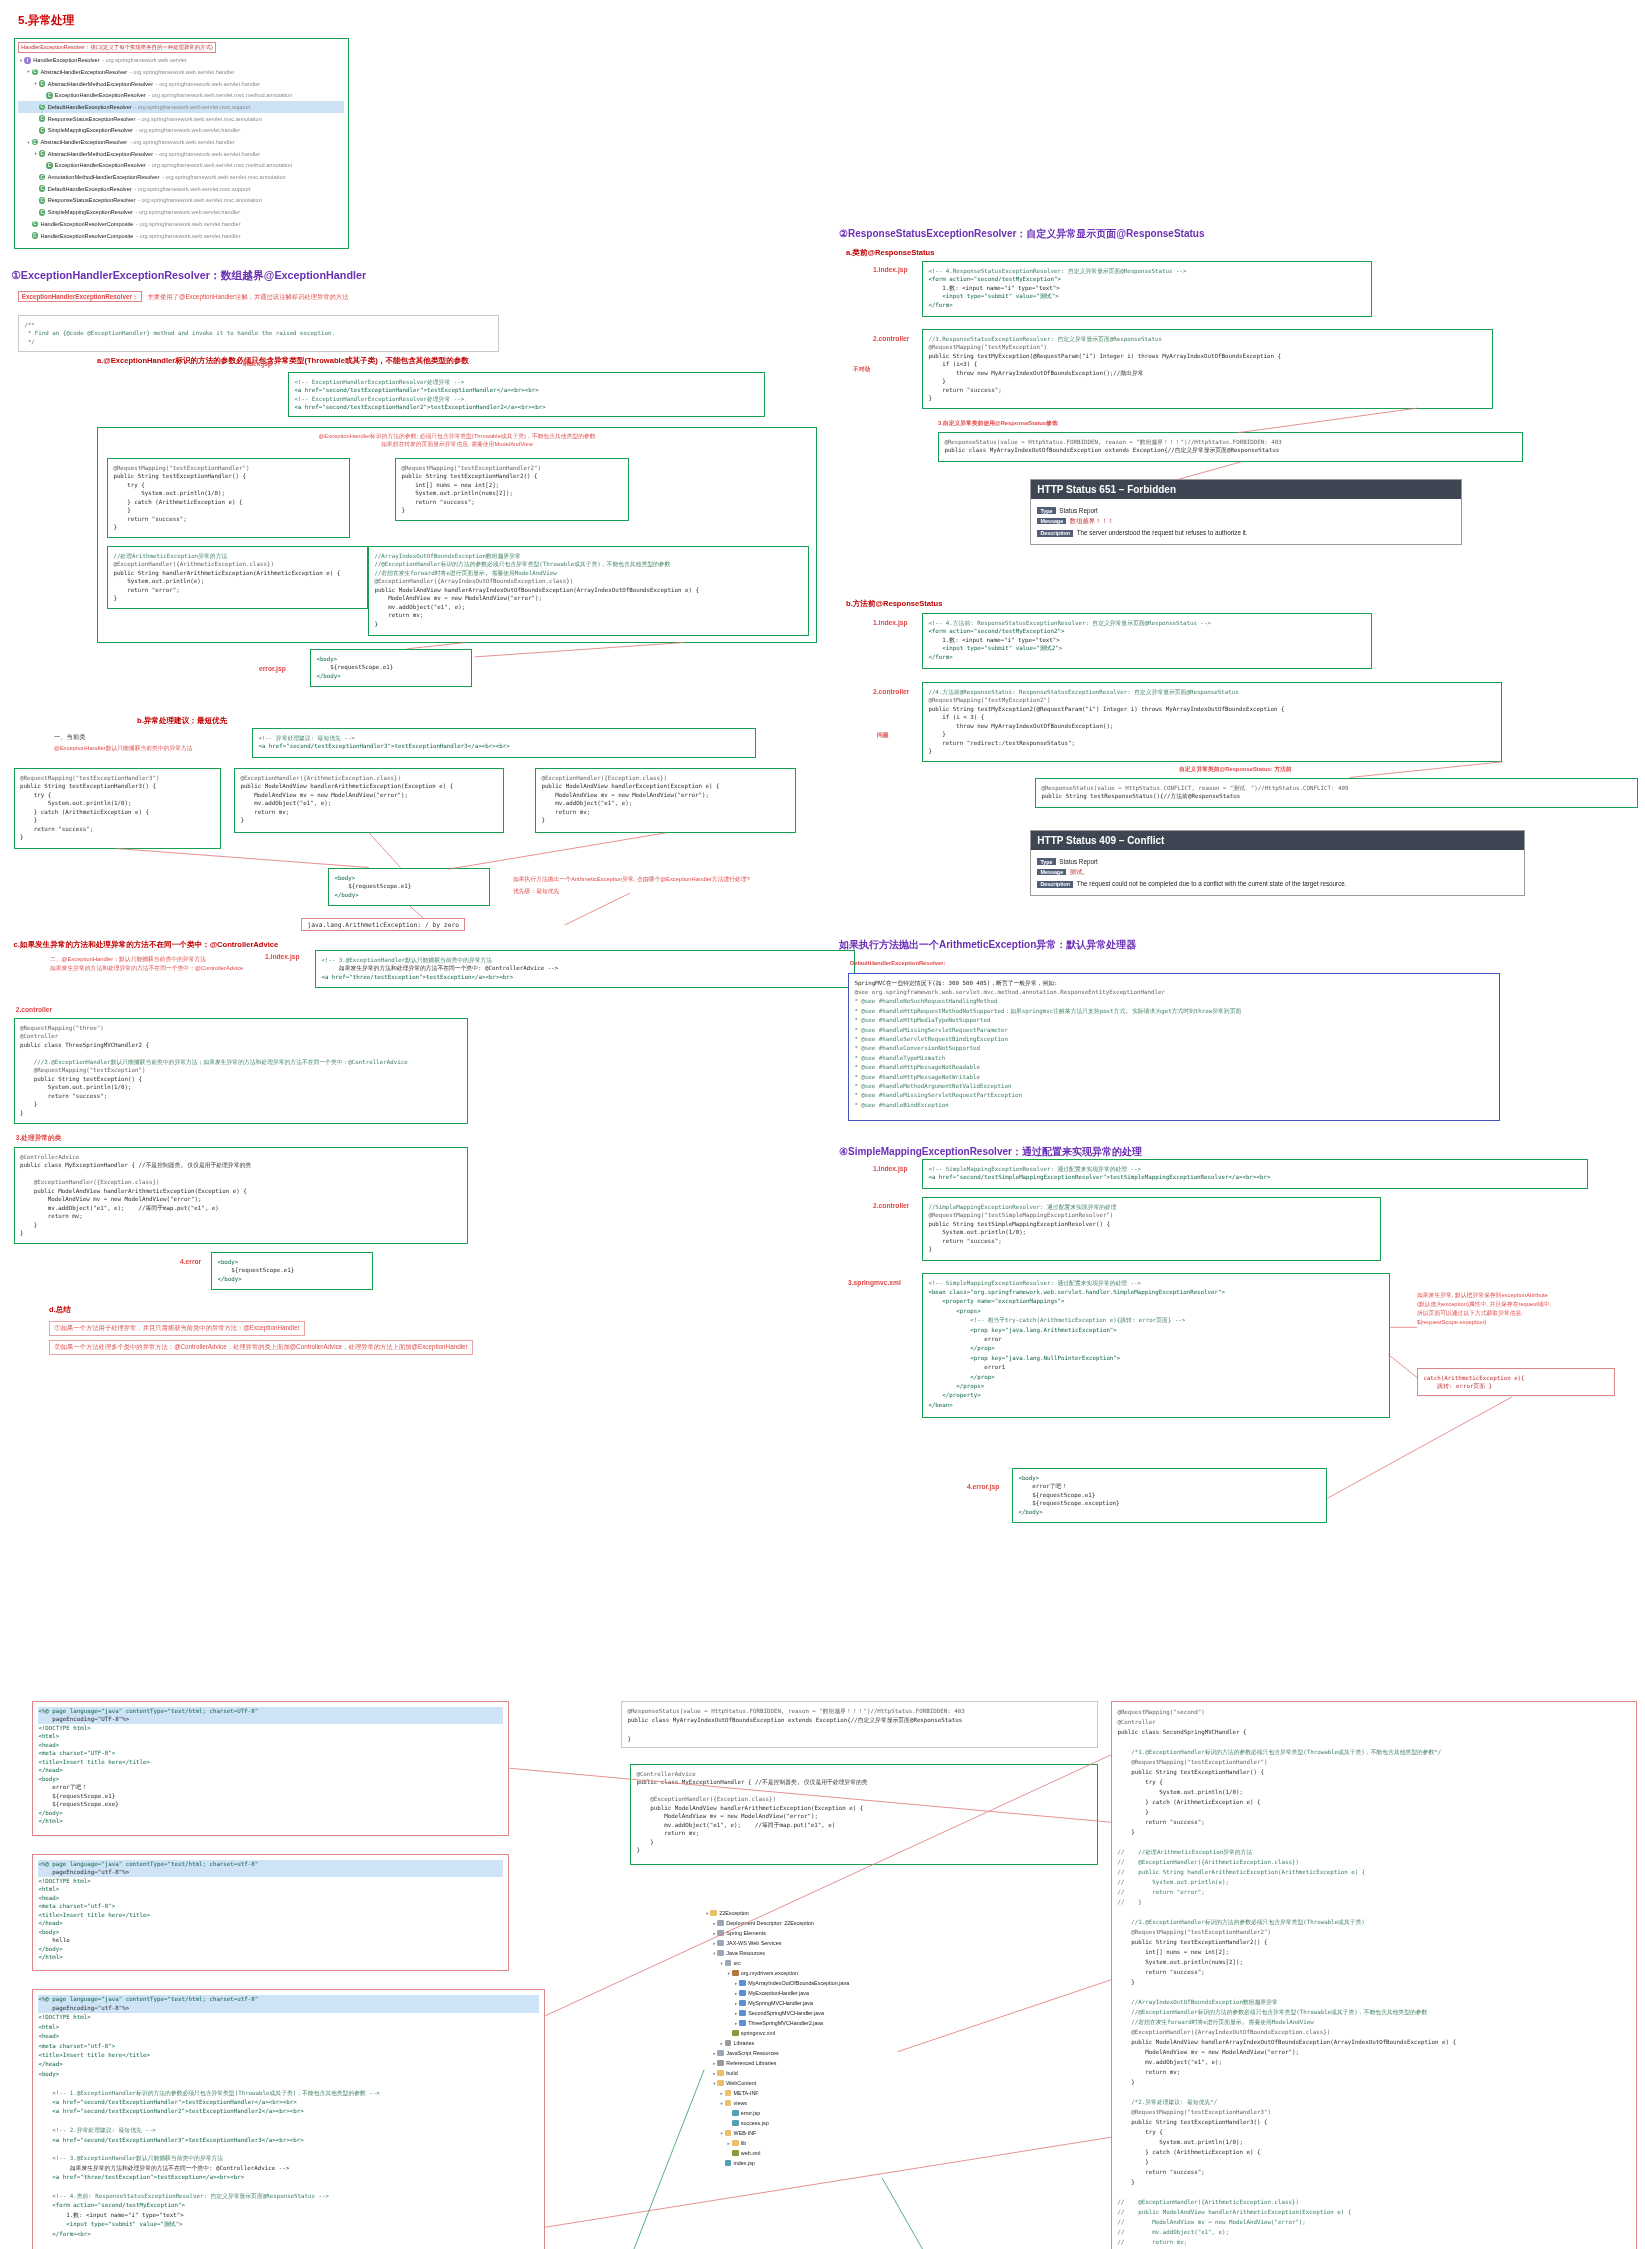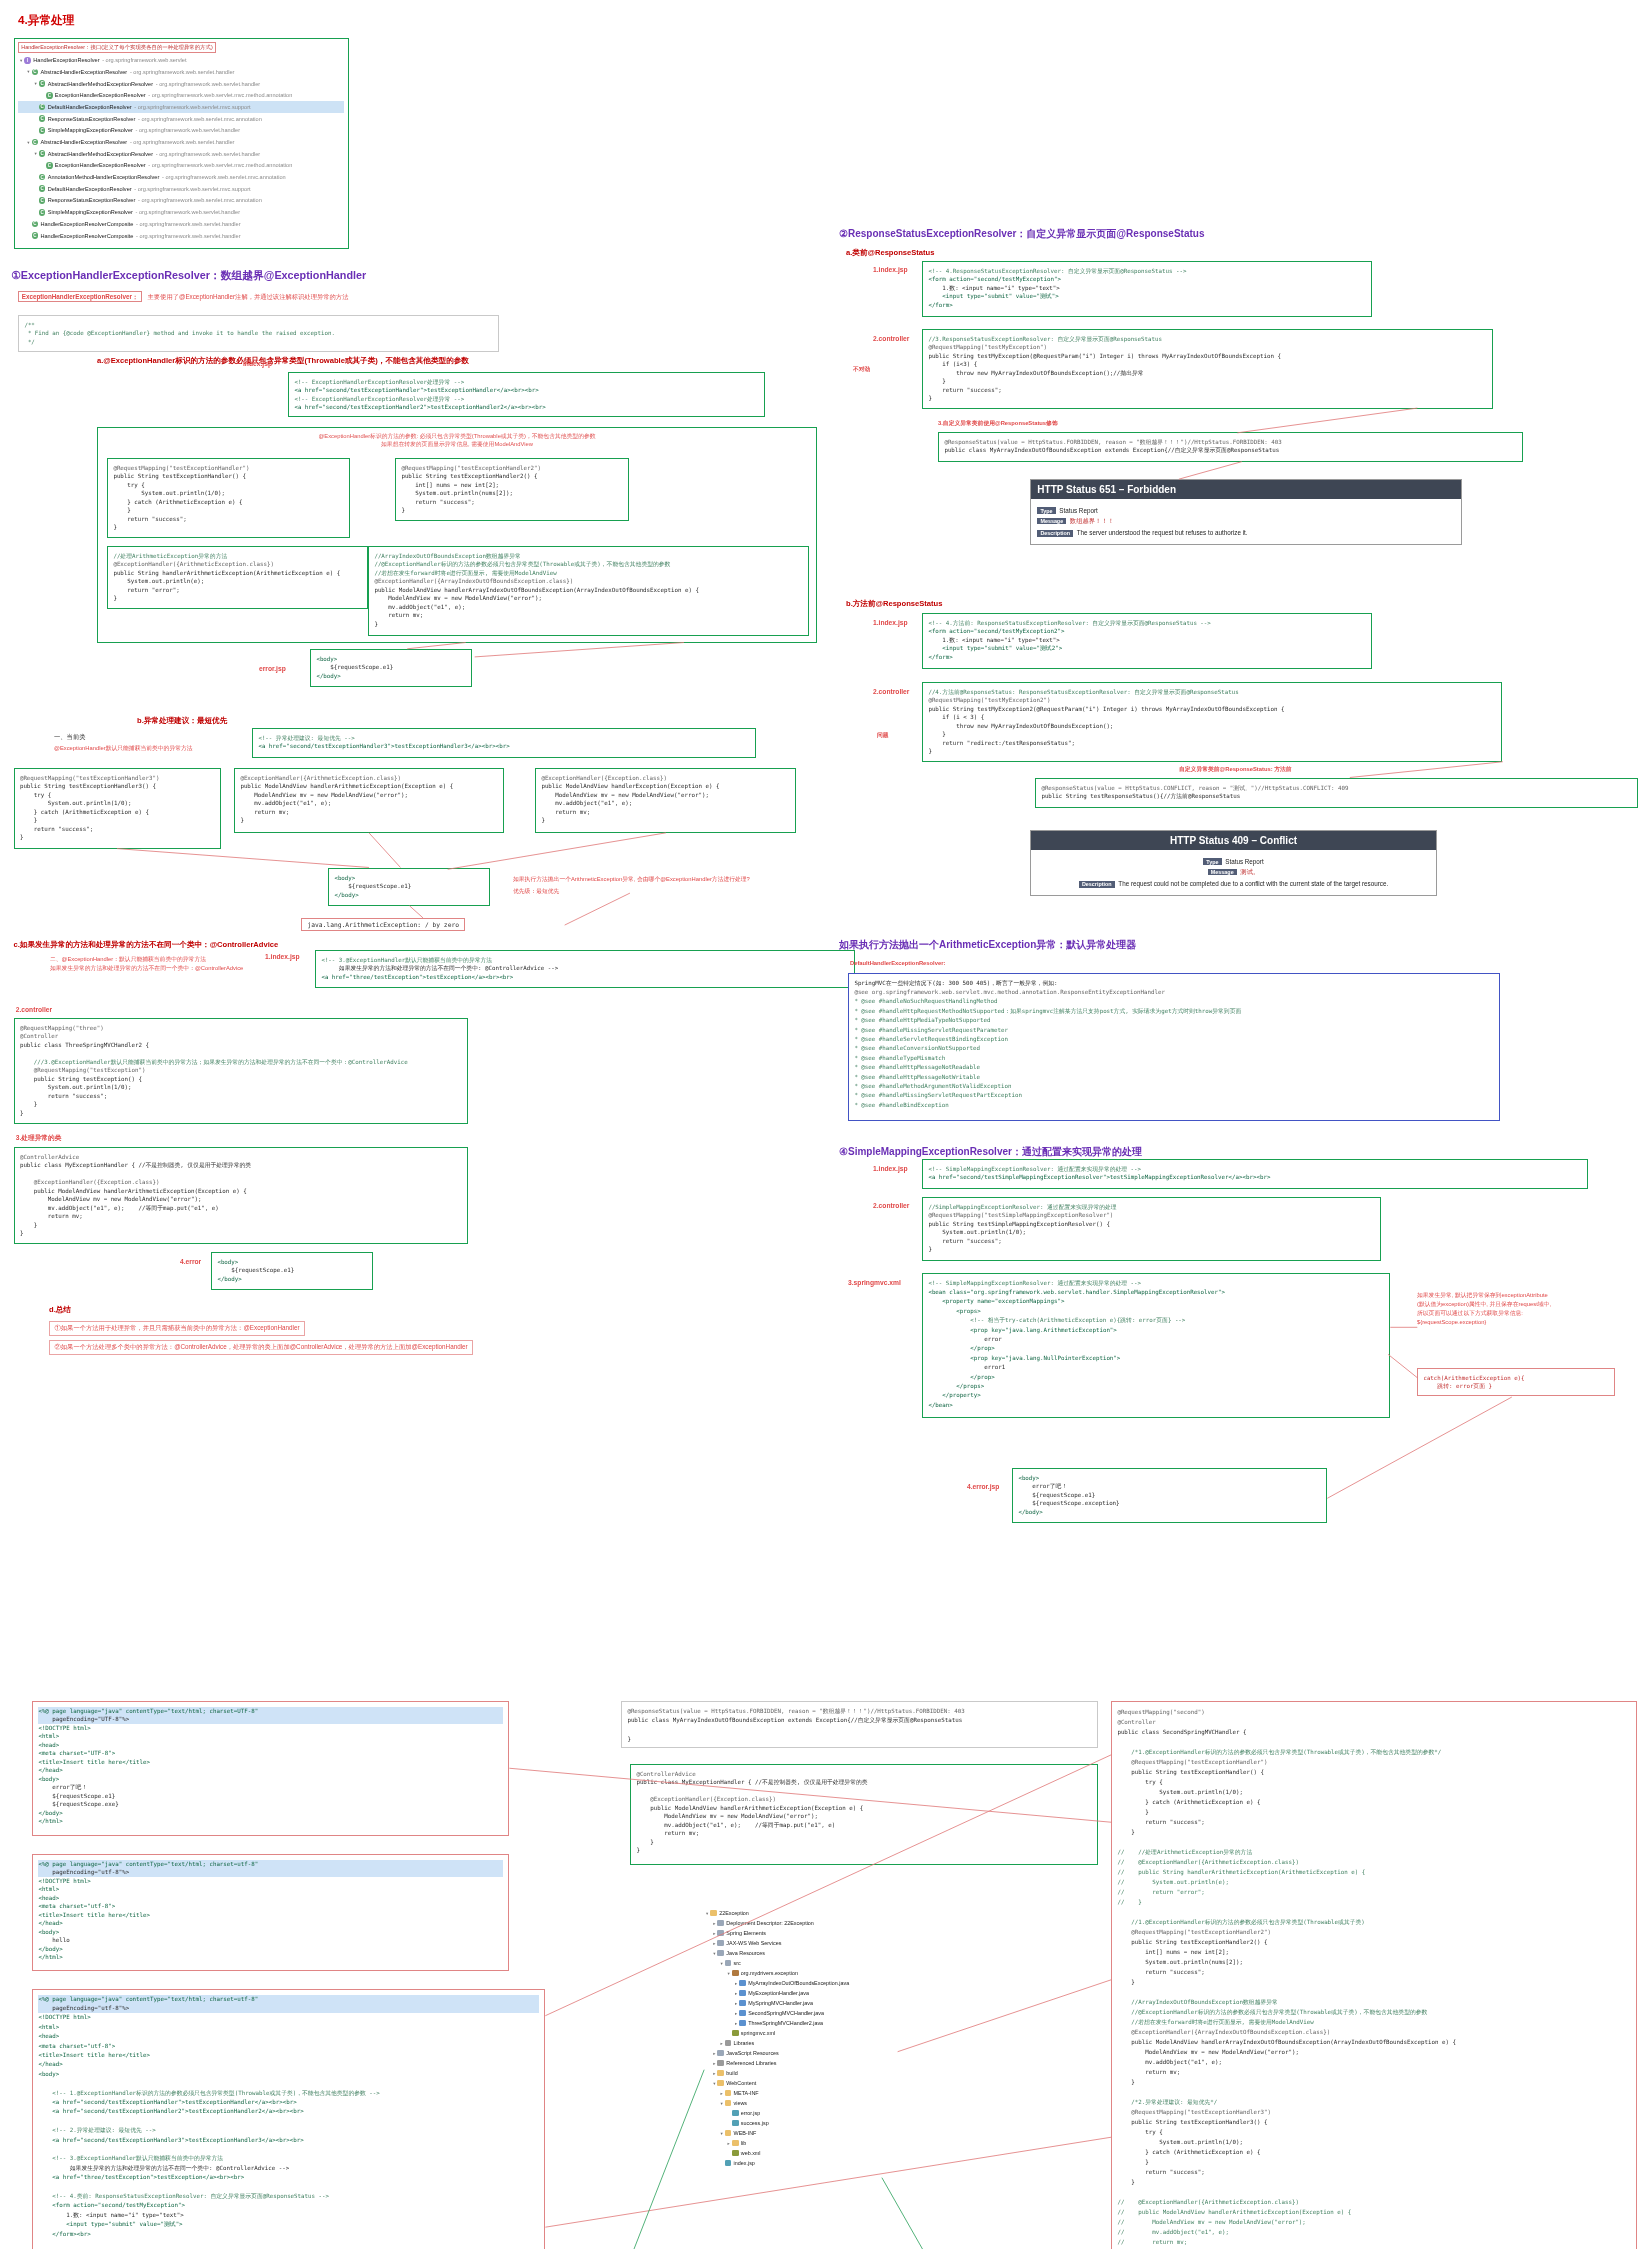--- a/index.html
+++ b/index.html
@@ -50,21 +50,21 @@
   .http-bar{background:#3e4654;color:#fff;font-weight:bold;font-size:10px;padding:4px 6.3px;}
   .http-body{padding:4.5px 6.3px;font-size:6.3px;color:#222;}
   .http-row{margin:3.1px 0;}
   .badge{display:inline-block;background:#525d76;color:#fff;font-weight:bold;padding:0.4px 3.1px;margin-right:3.6px;font-size:5.4px;}
   .hl2 .ln:nth-child(-n+2){background:#cfe3f7;}
   svg.wires{position:absolute;left:0;top:0;pointer-events:none;}
 </style>
 </head>
 <body>
 
-<div class="abs h-title" style="left:18px;top:12.6px;">4.异常处理</div>
+<div class="abs h-title" style="left:18px;top:12.6px;">5.异常处理</div>
 
 <div class="abs gbox" style="left:13.5px;top:38px;width:335px;height:211px;padding:2.7px 3.6px;">
   <div style="border:0.4px solid #e08585;display:inline-block;padding:0.9px 2.2px;font-size:5.4px;color:#c03030;margin-bottom:1.8px;">HandlerExceptionResolver：接口(定义了每个实现类各自的一种处理异常的方式)</div>
   <div>
       <div class="trow" style="padding-left: 0px;">
         <span class="arr">▾</span>
         <span class="tic tic-I">I</span>
         <span class="ttext">HandlerExceptionResolver</span>
         <span class="tpkg">- org.springframework.web.servlet</span>
       </div>
@@ -388,21 +388,21 @@
     <div class="ln">    return "redirect:/testResponseStatus";</div>
     <div class="ln">}</div>
   </div>
 <div class="abs rednote" style="left:877px;top:731px;font-weight:bold;">问题</div>
 <div class="abs rednote" style="left:1179px;top:765px;font-weight:bold;">自定义异常类前@ResponseStatus: 方法前</div>
 <div class="abs gbox code" style="left:1035px;top:778px;width:603px;height:30px;">
     <div class="ln ann">@ResponseStatus(value = HttpStatus.CONFLICT, reason = "测试。")//HttpStatus.CONFLICT: 409</div>
     <div class="ln">public String testResponseStatus(){//方法前@ResponseStatus</div>
   </div>
 
-<div class="abs http" style="left:1030px;top:830px;width:407px;text-align:center;">
+<div class="abs http" style="left:1030px;top:830px;width:495px;">
   <div class="http-bar">HTTP Status 409 – Conflict</div>
   <div class="http-body">
     <div class="http-row"><span class="badge">Type</span><span>Status Report</span></div>
     <div class="http-row"><span class="badge">Message</span><span style="color:#c03030;">测试。</span></div>
     <div class="http-row"><span class="badge">Description</span><span>The request could not be completed due to a conflict with the current state of the target resource.</span></div>
   </div>
 </div>
 
 <div class="abs h-purple2" style="left:839px;top:938px;">如果执行方法抛出一个ArithmeticException异常：默认异常处理器</div>
 <div class="abs rednote" style="left:850px;top:959px;font-weight:bold;">DefaultHandlerExceptionResolver:</div>

